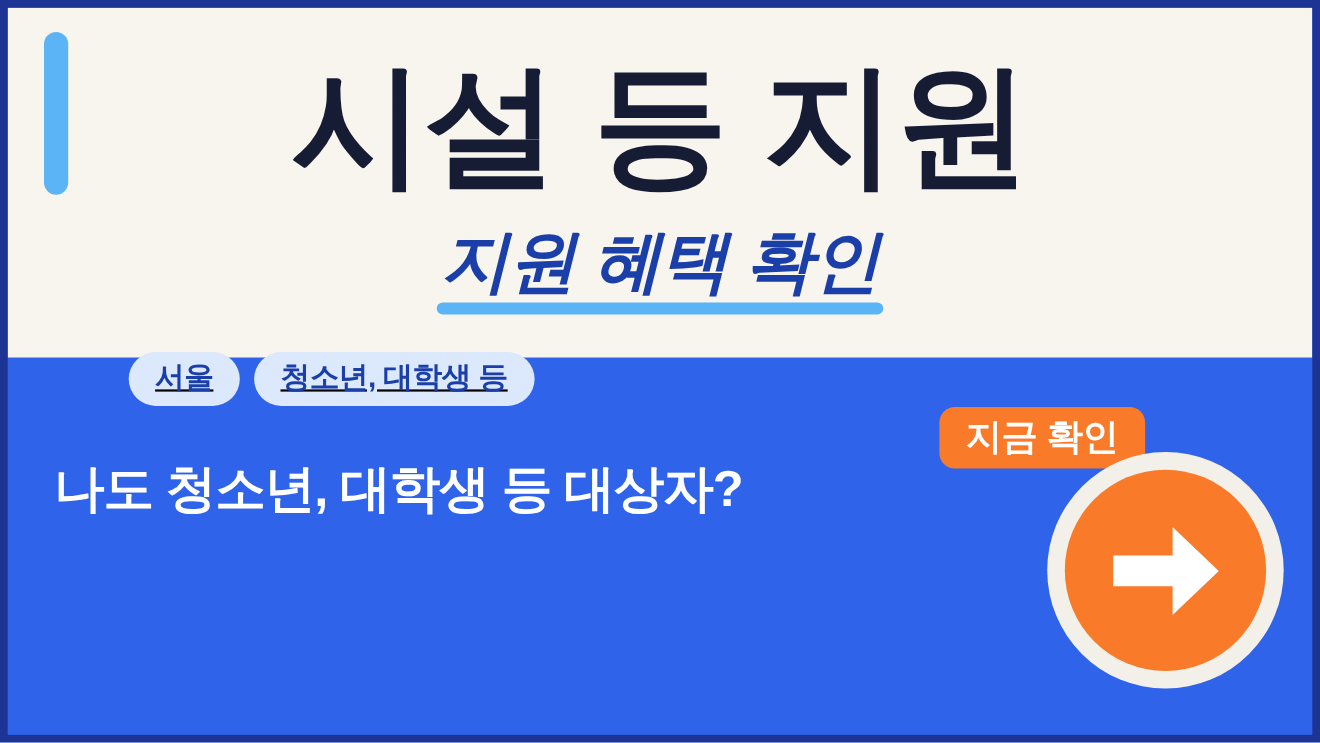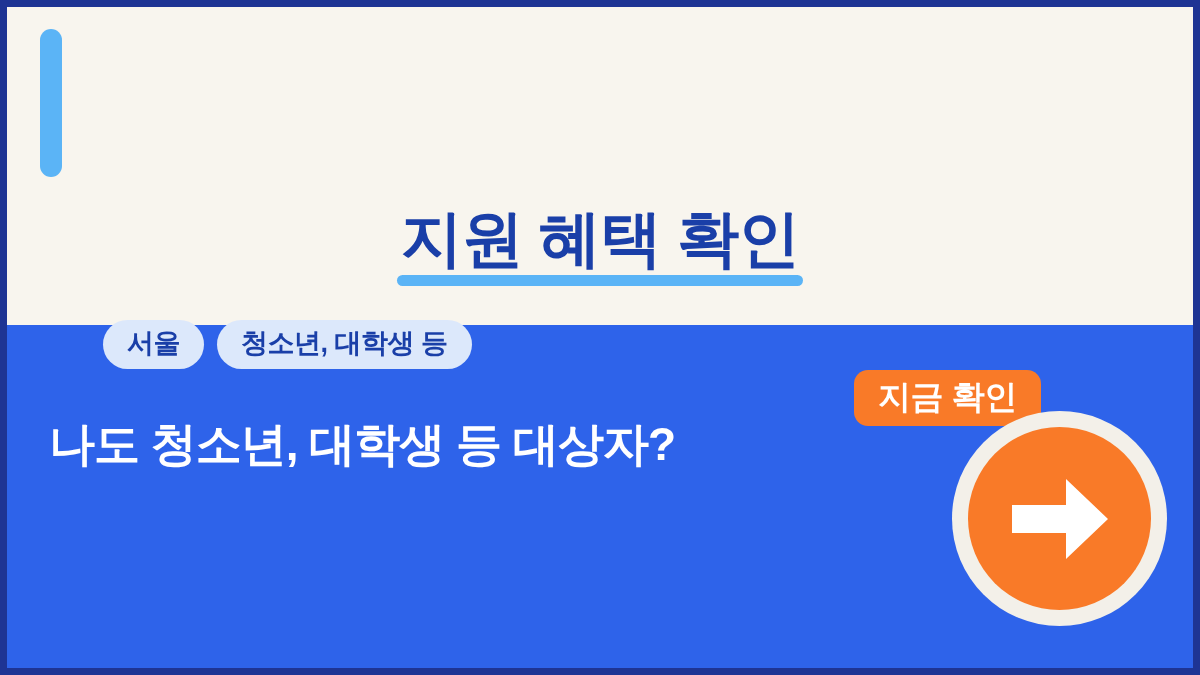--- a/index.html
+++ b/index.html
@@ -57,38 +57,40 @@
   .subtitle {
     display:inline-block;
     position:relative;
     font-size:62px;
     font-weight:800;
     letter-spacing:-1px;
     line-height:1.15;
     color:#1A3FA8;
     white-space:nowrap;
     padding:0 6px;
+    font-style:italic;
   }
   .subtitle-underline {
     position:absolute;
     left:2px; right:2px;
     bottom:-12px;
     height:11px;
     border-radius:6px;
     background:#5BB4F6;
   }
 
   
   .chips {
     position:absolute;
-    left:96px; top:313px;
+    left:110px; top:313px;
     display:flex;
     align-items:center;
     gap:13px;
     z-index:5;
+    text-decoration:underline;
   }
   .chip {
     background:#DCE8FB;
     color:#1A3FA8;
     font-size:27px;
     font-weight:800;
     letter-spacing:-0.5px;
     border-radius:26px;
     padding:10px 24px 12px;
     white-space:nowrap;
@@ -153,20 +155,21 @@
 </style>
 </head>
 <body>
 
 <div id="banner">
   <div id="inner">
 
     <div class="top-panel">
       <div class="accent-bar"></div>
 
+      <div class="title">시설 등 지원</div>
 
       <div class="subtitle-wrap">
         <span class="subtitle">
           <span>지원 혜택 확인</span>
           <span class="subtitle-underline"></span>
         </span>
       </div>
     </div>
 
     <div class="chips">

